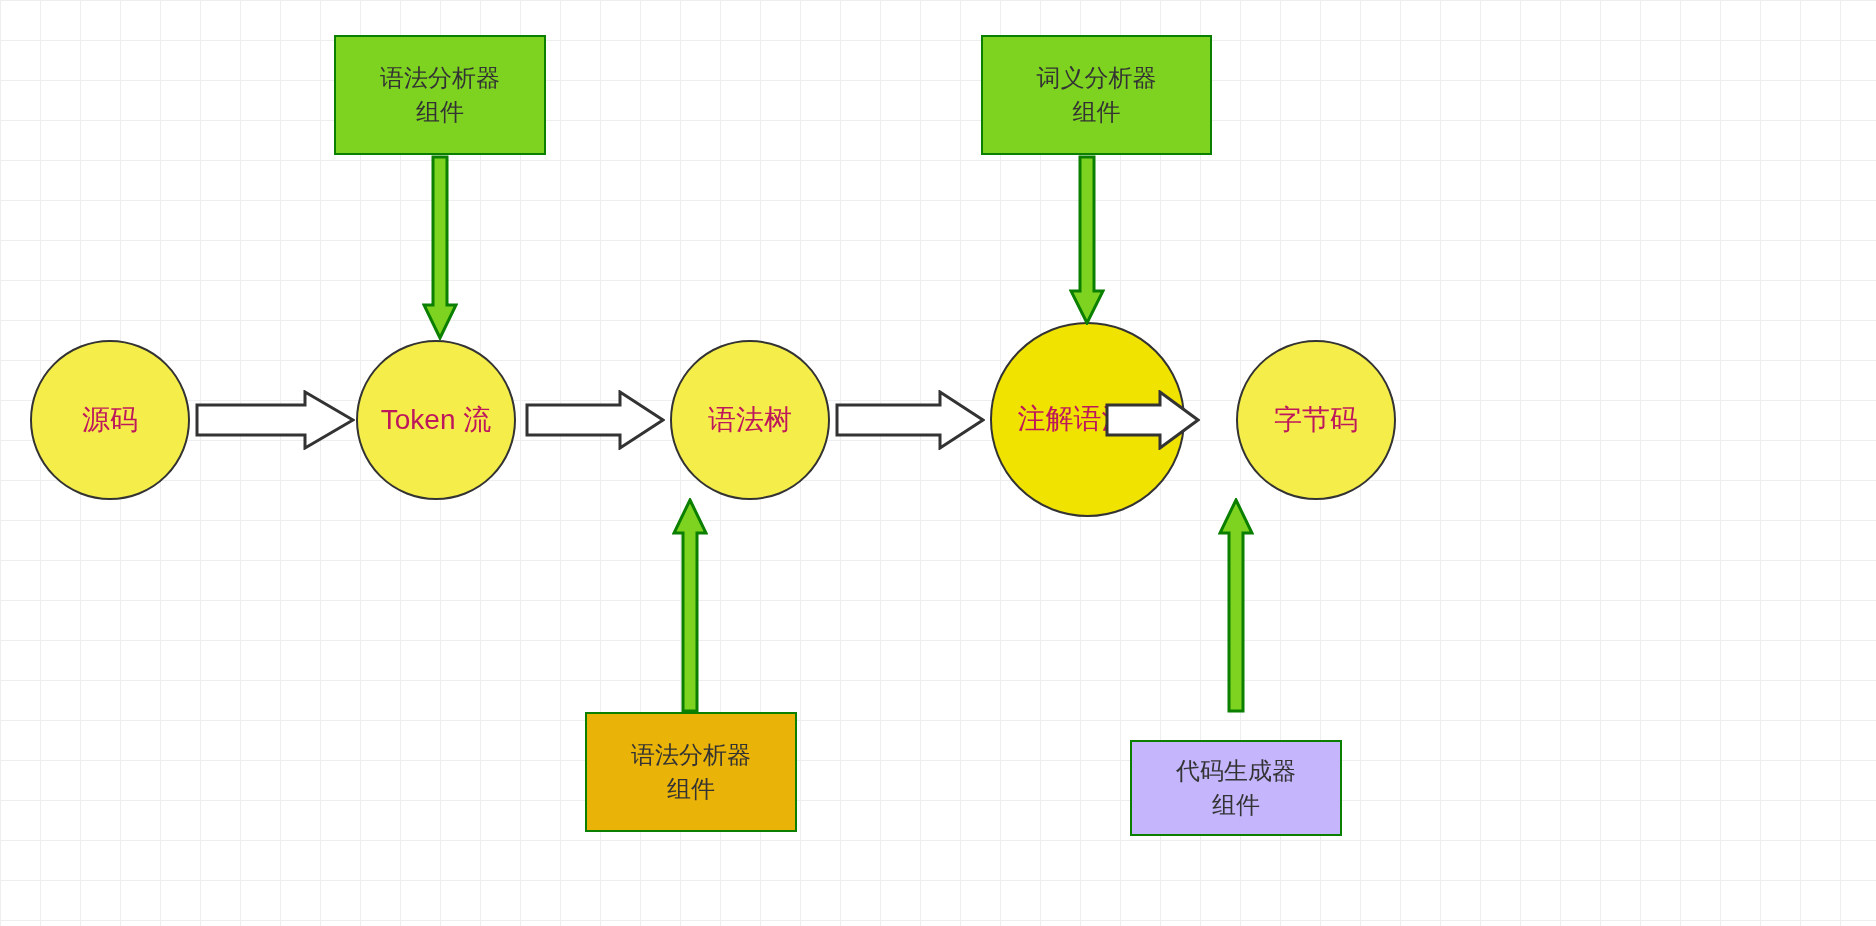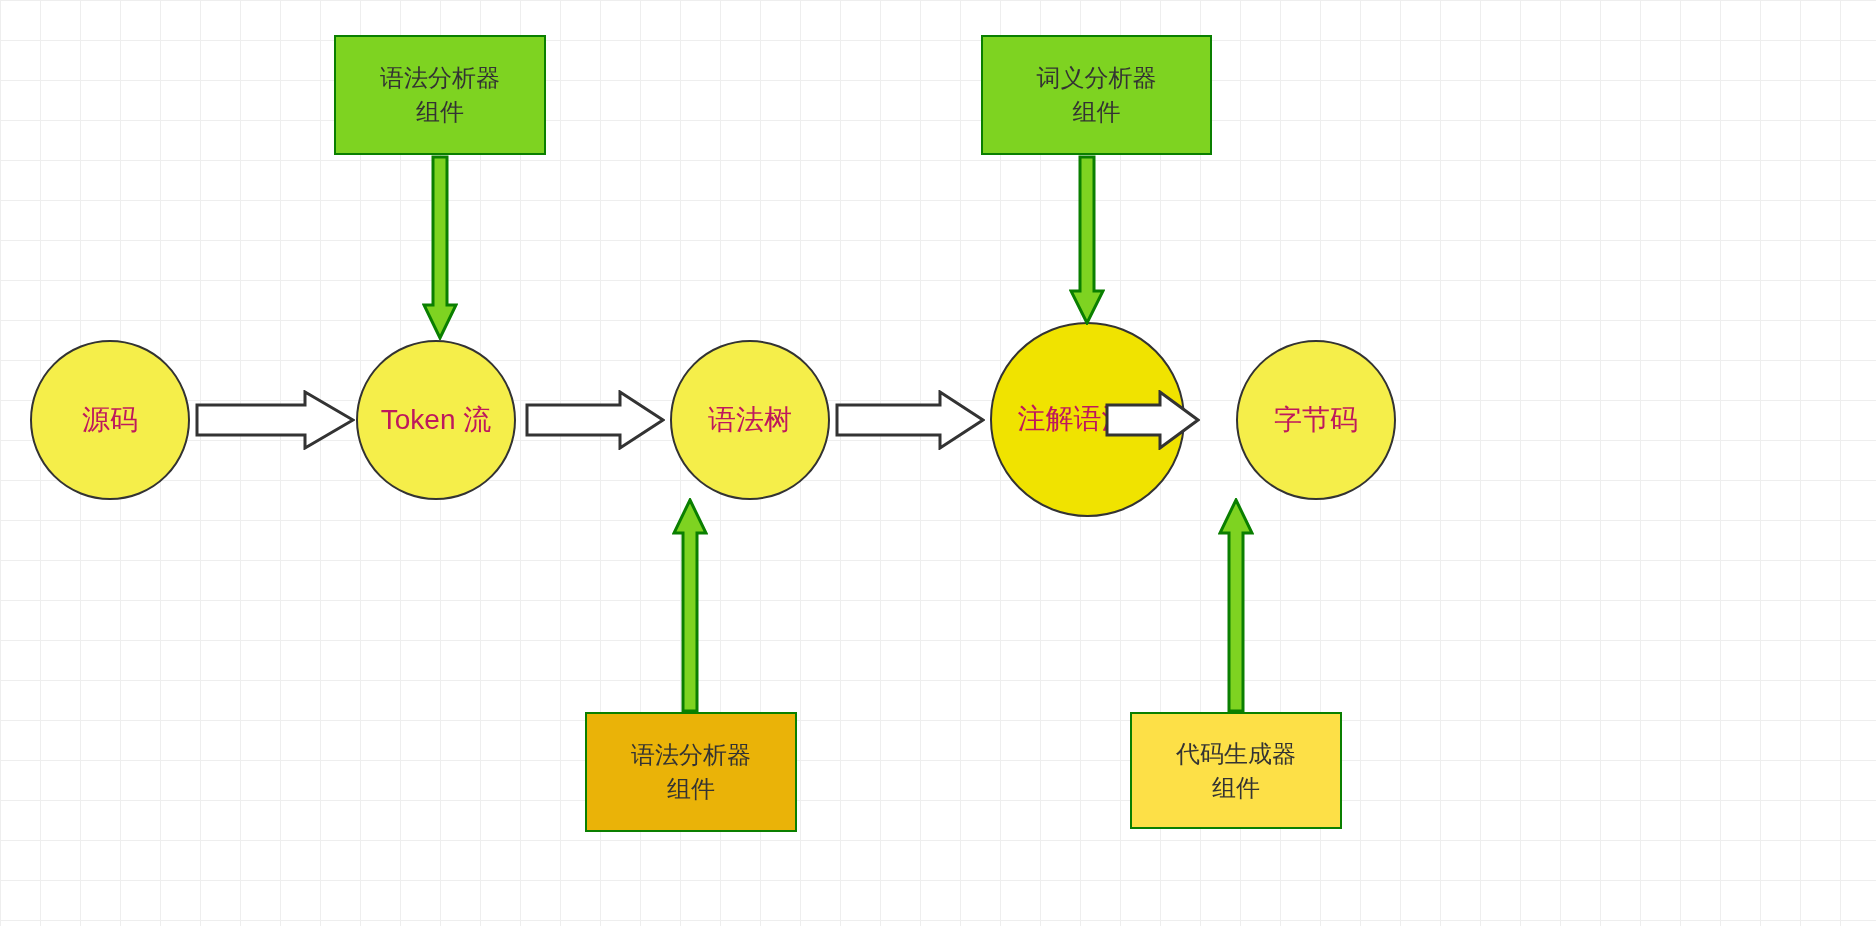--- a/index.html
+++ b/index.html
@@ -85,21 +85,21 @@
   </div>
 </div>
 
 <div class="rect" style="left:585px; top:712px; width:212px; height:120px; background:#eab308;">
   <div>
     <div>语法分析器</div>
     <div>组件</div>
   </div>
 </div>
 
-<div class="rect" style="left:1130px; top:712px; width:212px; height:117px; background:#fde047;">
+<div class="rect" style="left:1130px; top:740px; width:212px; height:96px; background:#c4b5fd;">
   <div>
     <div>代码生成器</div>
     <div>组件</div>
   </div>
 </div>
 
 <svg class="flow-arrow" style="left:195px; top:390px; width:160px; height:60px;" viewBox="0 0 160 60">
   <polygon points="2,15 110,15 110,2 158,30 110,58 110,45 2,45" fill="#ffffff" stroke="#333333" stroke-width="3"></polygon>
 </svg>
 

